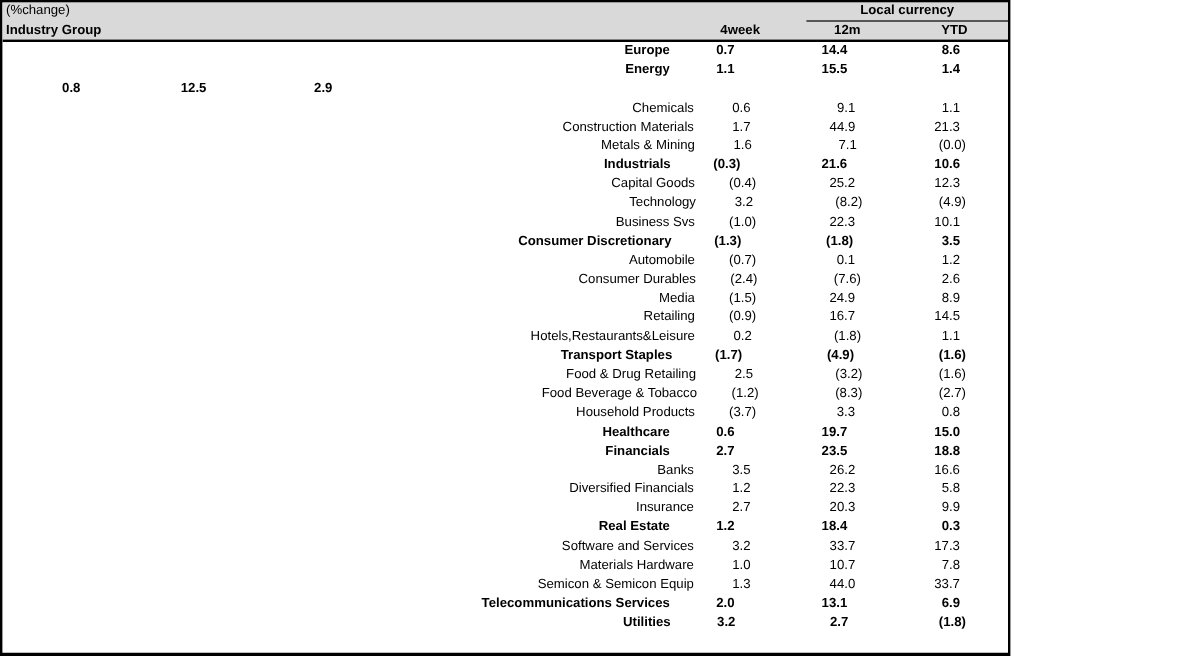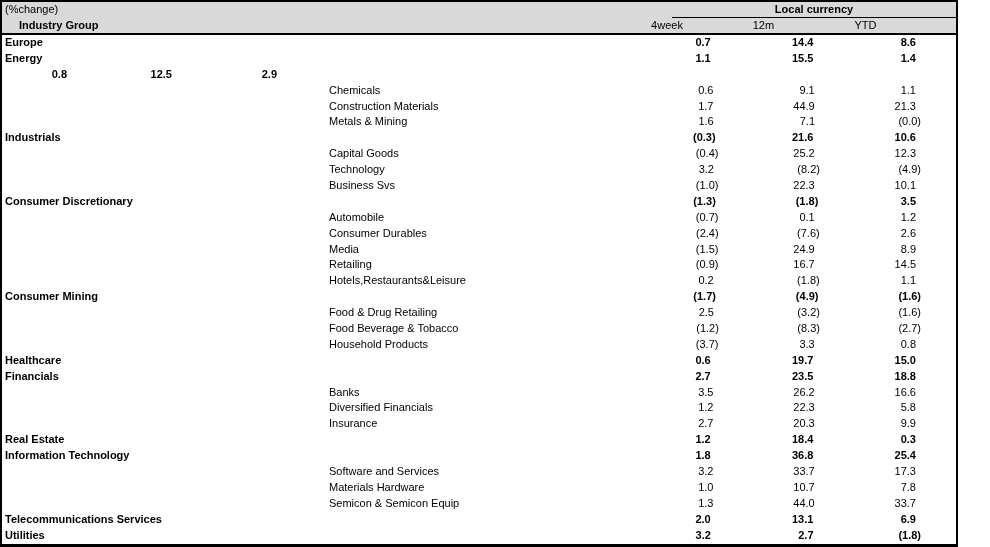--- a/index.html
+++ b/index.html
@@ -1,36 +1,36 @@
 <!DOCTYPE html>
 <html><head>
 <meta charset="utf-8">
 <style>
   html,body { margin:0; padding:0; background:#fff; }
   .sheet {
     position:relative;
-    width:958px; height:547px;
+    width:842px; height:547px;
     box-sizing:border-box;
     border:2px solid #000;
     border-bottom-width:3px;
     background:#fff;
     color:#000;
     font-family:"Liberation Sans", sans-serif;
     font-size:11px;
     overflow:hidden;
   }
   .header { background:#d9d9d9; border-bottom:2px solid #000; }
   .hrow { display:flex; height:15.5px; line-height:15.5px; align-items:flex-end; }
   .pct-note { width:670px; padding-left:3px; box-sizing:border-box; white-space:nowrap; }
   .lc { flex:1; border-bottom:1.5px solid #000; text-align:center; font-weight:bold; height:15.5px; line-height:15.5px; box-sizing:border-box; }
-  .ig { width:670px; padding-left:17px; box-sizing:border-box; font-weight:bold; white-space:nowrap; }
-  .col-head { width:105px; text-align:left; font-weight:normal; box-sizing:border-box; }
+  .ig { width:670px; padding-left:3px; box-sizing:border-box; font-weight:bold; white-space:nowrap; }
+  .col-head { width:105px; text-align:center; font-weight:bold; box-sizing:border-box; }
   .body-rows {}
   .row { display:flex; height:15.9px; line-height:15.9px; }
-  .row .label { width:670px; padding-left:3px; box-sizing:border-box; white-space:nowrap; overflow:hidden; }
+  .row .label { width:670px; padding-left:3px; box-sizing:border-box; white-space:nowrap; overflow:hidden;text-align:right; }
   .row.sub .label { padding-left:327px; }
   .row.group { font-weight:bold; }
   .cell.num {
     width:105px; box-sizing:border-box;
     text-align:right; padding-right:40px;
     white-space:nowrap;
     font-variant-numeric:tabular-nums;
   }
   .cell.num.paren { padding-right:35px; }
 </style>
@@ -140,21 +140,21 @@
         <div class="cell num">16.7</div>
         <div class="cell num">14.5</div>
       </div>
       <div class="row sub">
         <div class="cell label">Hotels,Restaurants&amp;Leisure</div>
         <div class="cell num">0.2</div>
         <div class="cell num paren">(1.8)</div>
         <div class="cell num">1.1</div>
       </div>
       <div class="row group">
-        <div class="cell label">Consumer Mining</div>
+        <div class="cell label">Transport Staples</div>
         <div class="cell num paren">(1.7)</div>
         <div class="cell num paren">(4.9)</div>
         <div class="cell num paren">(1.6)</div>
       </div>
       <div class="row sub">
         <div class="cell label">Food &amp; Drug Retailing</div>
         <div class="cell num">2.5</div>
         <div class="cell num paren">(3.2)</div>
         <div class="cell num paren">(1.6)</div>
       </div>
@@ -199,26 +199,20 @@
         <div class="cell num">2.7</div>
         <div class="cell num">20.3</div>
         <div class="cell num">9.9</div>
       </div>
       <div class="row group">
         <div class="cell label">Real Estate</div>
         <div class="cell num">1.2</div>
         <div class="cell num">18.4</div>
         <div class="cell num">0.3</div>
       </div>
-      <div class="row group">
-        <div class="cell label">Information Technology</div>
-        <div class="cell num">1.8</div>
-        <div class="cell num">36.8</div>
-        <div class="cell num">25.4</div>
-      </div>
       <div class="row sub">
         <div class="cell label">Software and Services</div>
         <div class="cell num">3.2</div>
         <div class="cell num">33.7</div>
         <div class="cell num">17.3</div>
       </div>
       <div class="row sub">
         <div class="cell label">Materials Hardware</div>
         <div class="cell num">1.0</div>
         <div class="cell num">10.7</div>

